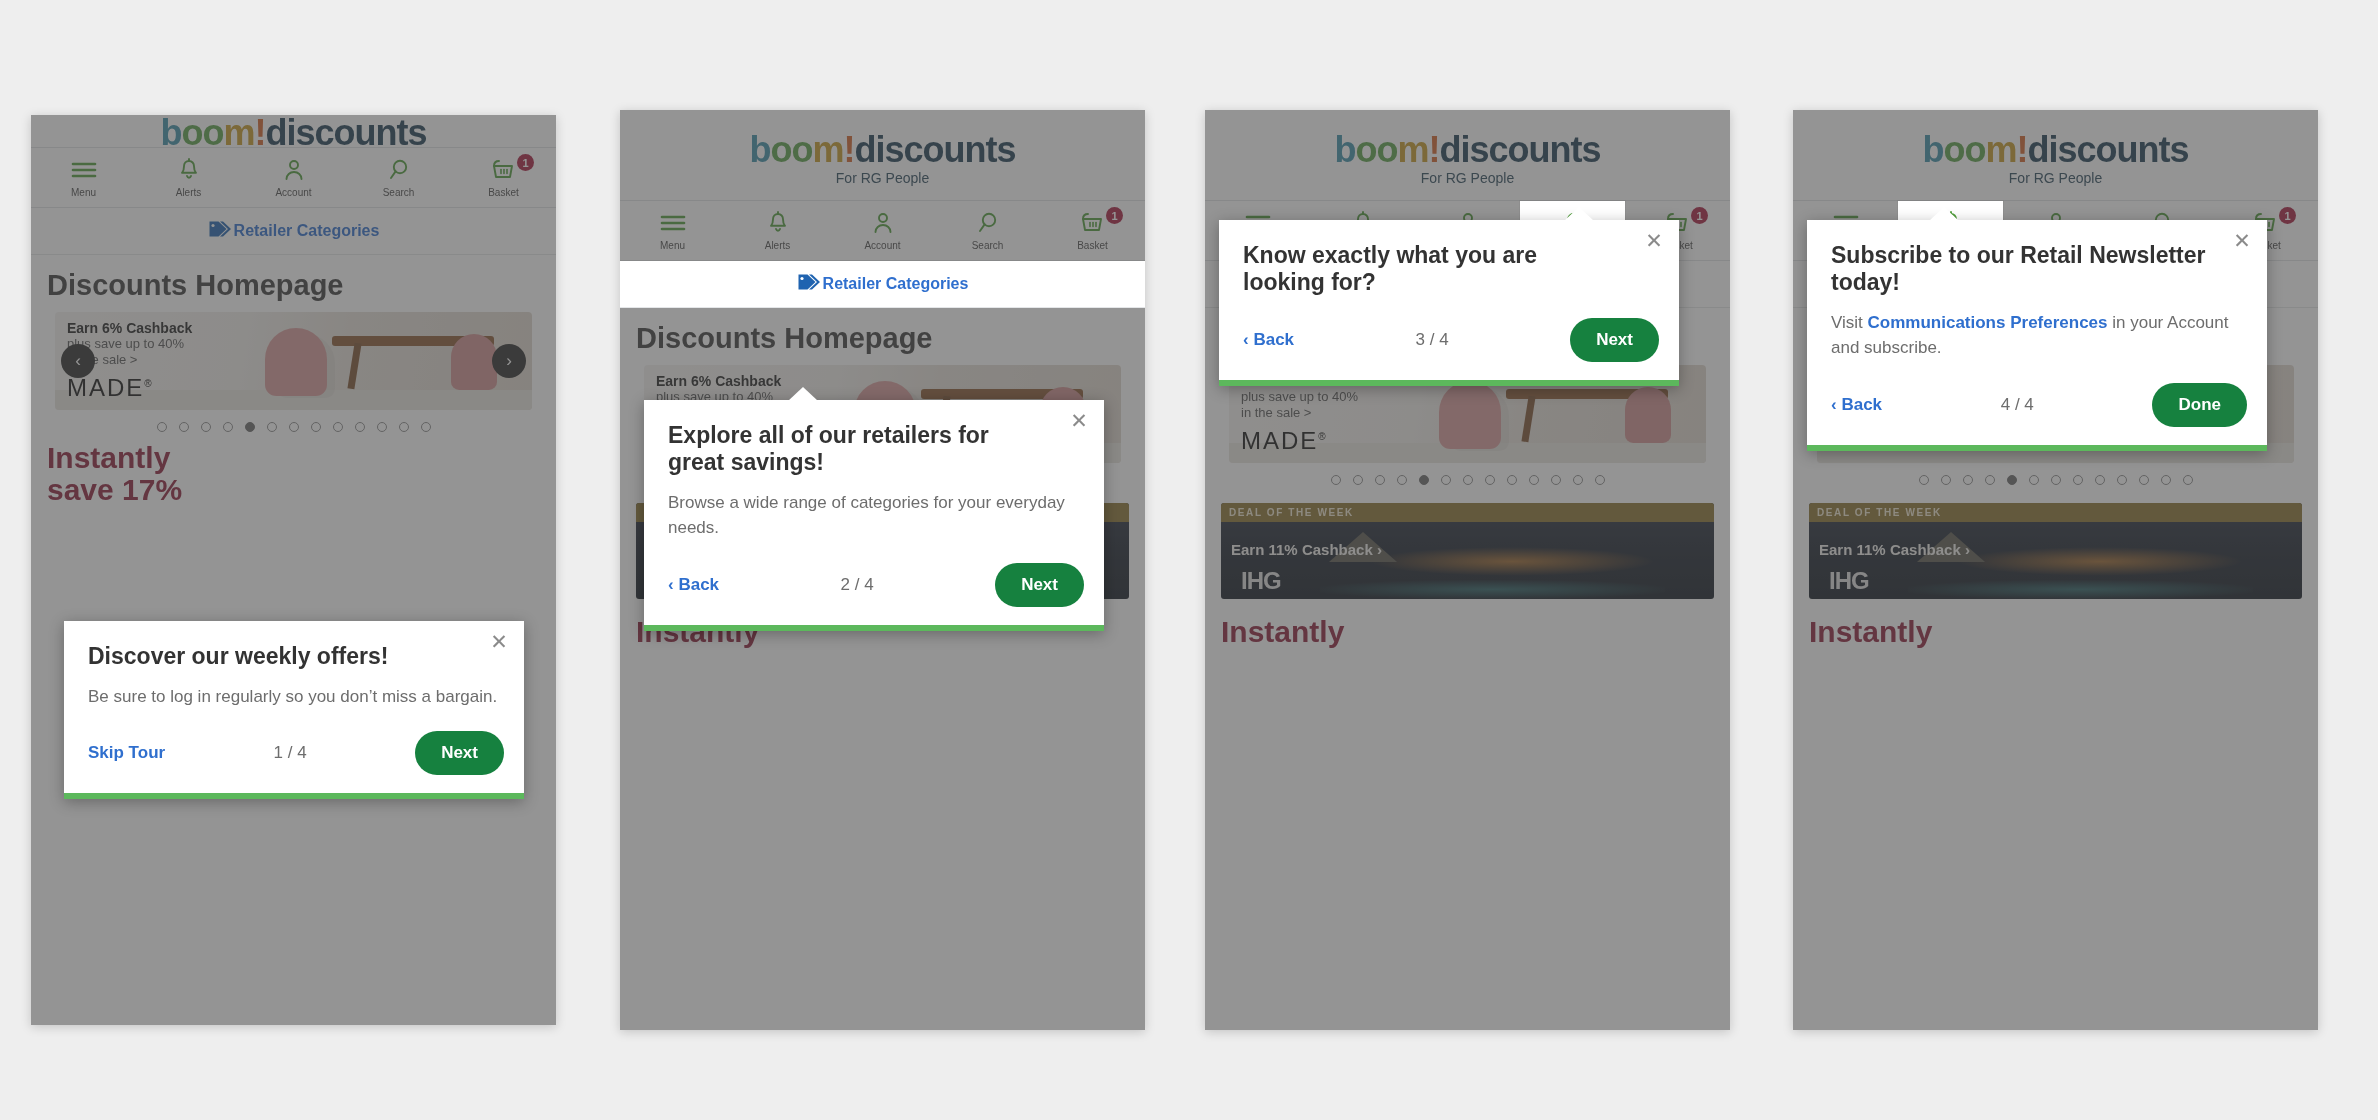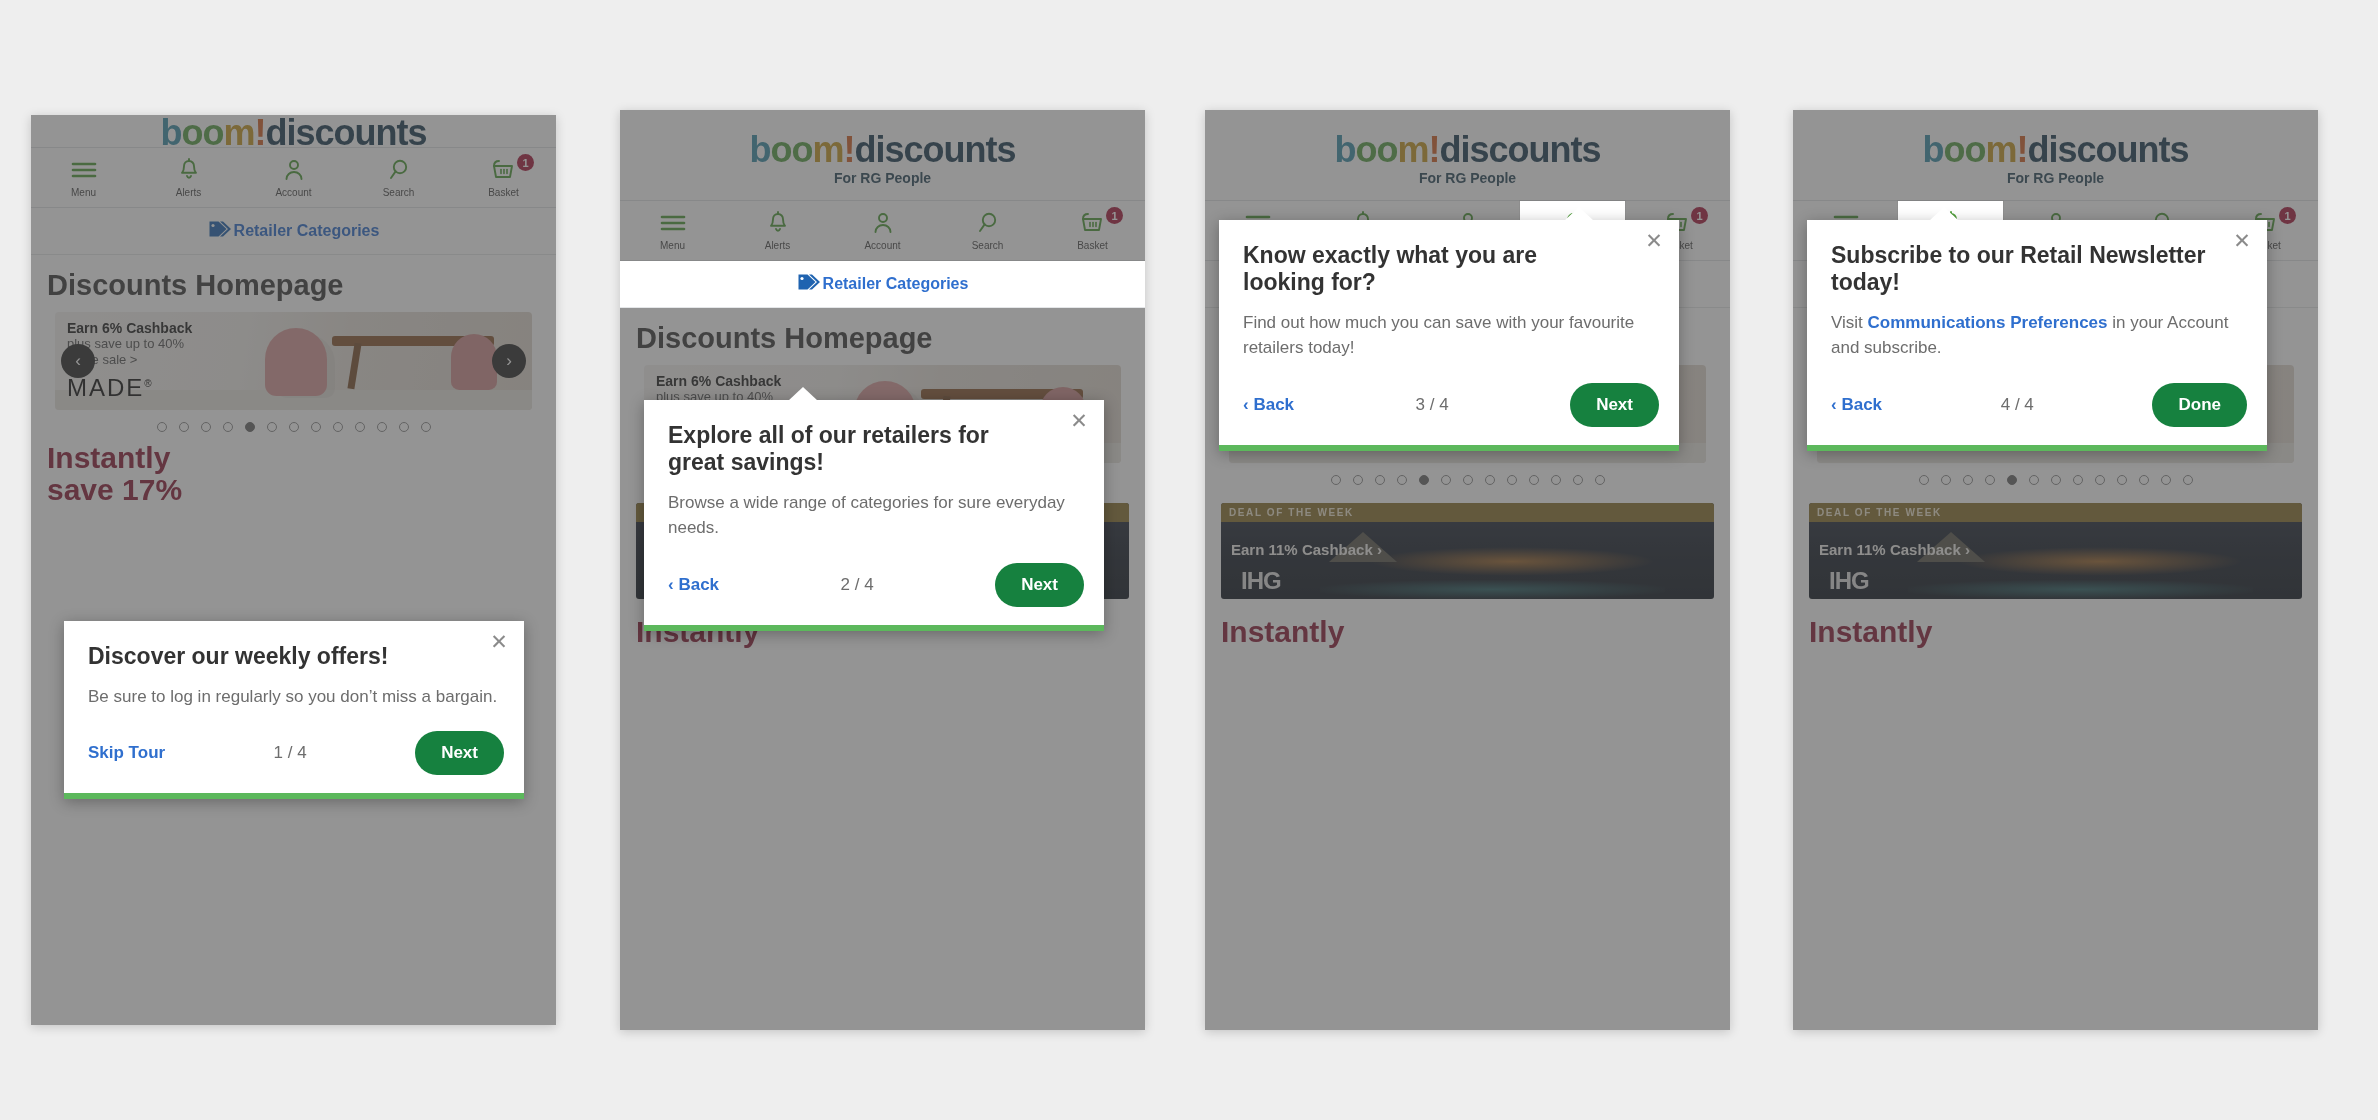--- a/index.html
+++ b/index.html
@@ -31,21 +31,21 @@
 
   
   .logo-wrap{padding:22px 0 14px 0;text-align:center;background:#fff;}
   .logo{font-weight:bold;letter-spacing:-1px;line-height:1;white-space:nowrap;}
   .logo .b{color:#3d8fa8;}
   .logo .o1{color:#5aa049;}
   .logo .o2{color:#5aa049;}
   .logo .m{color:#c59a27;}
   .logo .bang{color:#d2622a;}
   .logo .disc{color:#1f3f54;}
-  .tagline{color:#2d4a5c;font-weight:bold;margin-top:2px;}
+  .tagline{color:#2d4a5c;font-weight:normal;margin-top:2px;}
 
   
   .navbar{
     display:flex;border-top:1px solid #dfe2e4;border-bottom:1px solid #dfe2e4;
     background:#fff;position:relative;
   }
   .nav-item{
     flex:1;text-align:center;padding:9px 0 9px;position:relative;background:transparent;
   }
   .nav-item.hi{background:#ffffff;z-index:60;box-shadow:0 0 0 1px rgba(0,0,0,.04);}
@@ -429,21 +429,21 @@
 
       <div class="promo-bottom">Instantly</div>
     </div>
 
     <div class="dim"></div>
 
     <div class="tour" style="left:24px;top:290px;width:460px;">
       <div class="arrow" style="left:144px;"></div>
       <div class="close">✕</div>
       <div class="t-title">Explore all of our retailers for great savings!</div>
-      <div class="t-body">Browse a wide range of categories for sure everyday needs.</div>
+      <div class="t-body">Browse a wide range of categories for your everyday needs.</div>
       <div class="t-foot">
         <span class="t-back"><span>‹</span> <span>Back</span></span>
         <span class="t-count">2 / 4</span>
         <span class="t-next">Next</span>
       </div>
     </div>
   </div>
 
   <div class="panel" style="left:1205px;top:110px;width:525px;height:920px;">
     <div class="screen">
@@ -568,21 +568,20 @@
 
       <div class="promo-bottom">Instantly</div>
     </div>
 
     <div class="dim"></div>
 
     <div class="tour" style="left:14px;top:110px;width:460px;">
       <div class="arrow" style="left:345px;"></div>
       <div class="close">✕</div>
       <div class="t-title">Know exactly what you are looking for?</div>
-      <div class="t-body">Find out how much you can save with your favourite retailers today!</div>
       <div class="t-foot">
         <span class="t-back"><span>‹</span> <span>Back</span></span>
         <span class="t-count">3 / 4</span>
         <span class="t-next">Next</span>
       </div>
     </div>
   </div>
 
   <div class="panel" style="left:1793px;top:110px;width:525px;height:920px;">
     <div class="screen">

